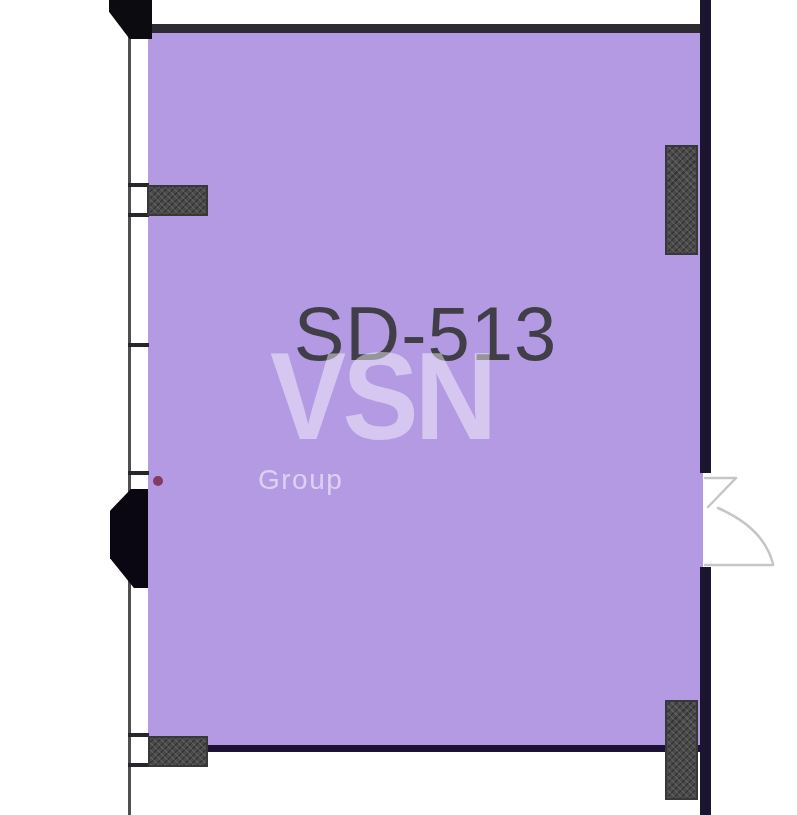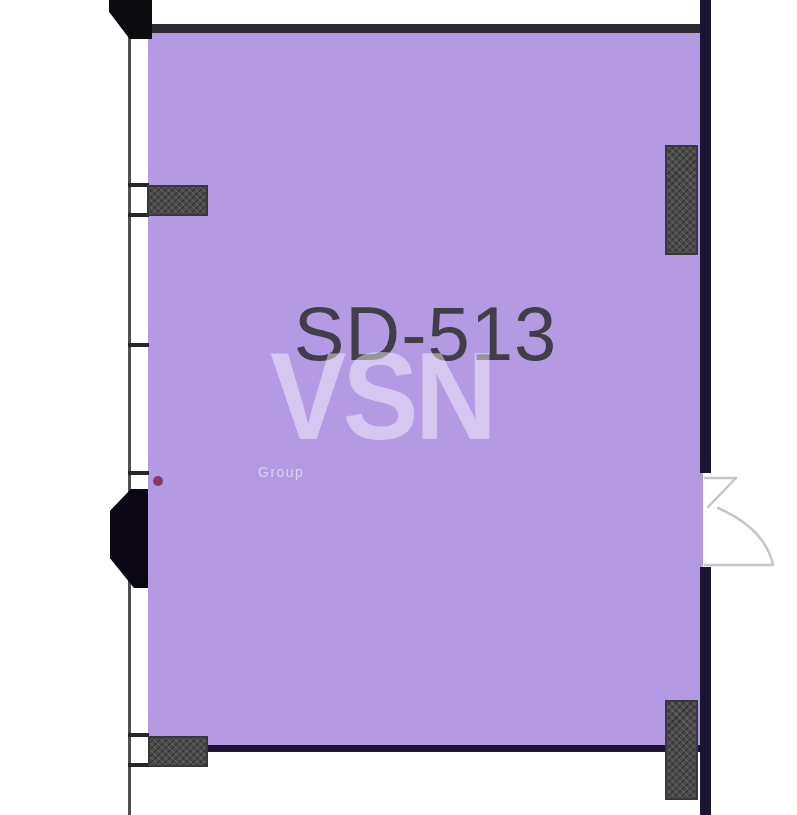--- a/index.html
+++ b/index.html
@@ -57,21 +57,21 @@
   
   .watermark{
     position:absolute;left:258px;top:334px;width:300px;
     color:rgba(255,255,255,0.45);pointer-events:none;
   }
   .watermark .brand{
     font-size:124px;font-weight:700;letter-spacing:-4px;line-height:1;
     transform:scaleX(0.92);transform-origin:center;
   }
   .watermark .sub{
-    margin-top:6px;margin-right:58px;font-size:14px;font-weight:400;letter-spacing:1.5px;
+    margin-top:6px;margin-right:58px;font-size:28px;font-weight:400;letter-spacing:1.5px;
     color:rgba(255,255,255,0.55);
   }
 </style>
 </head>
 <body>
 
 <div id="canvas">
 
   <div class="room"></div>
 

